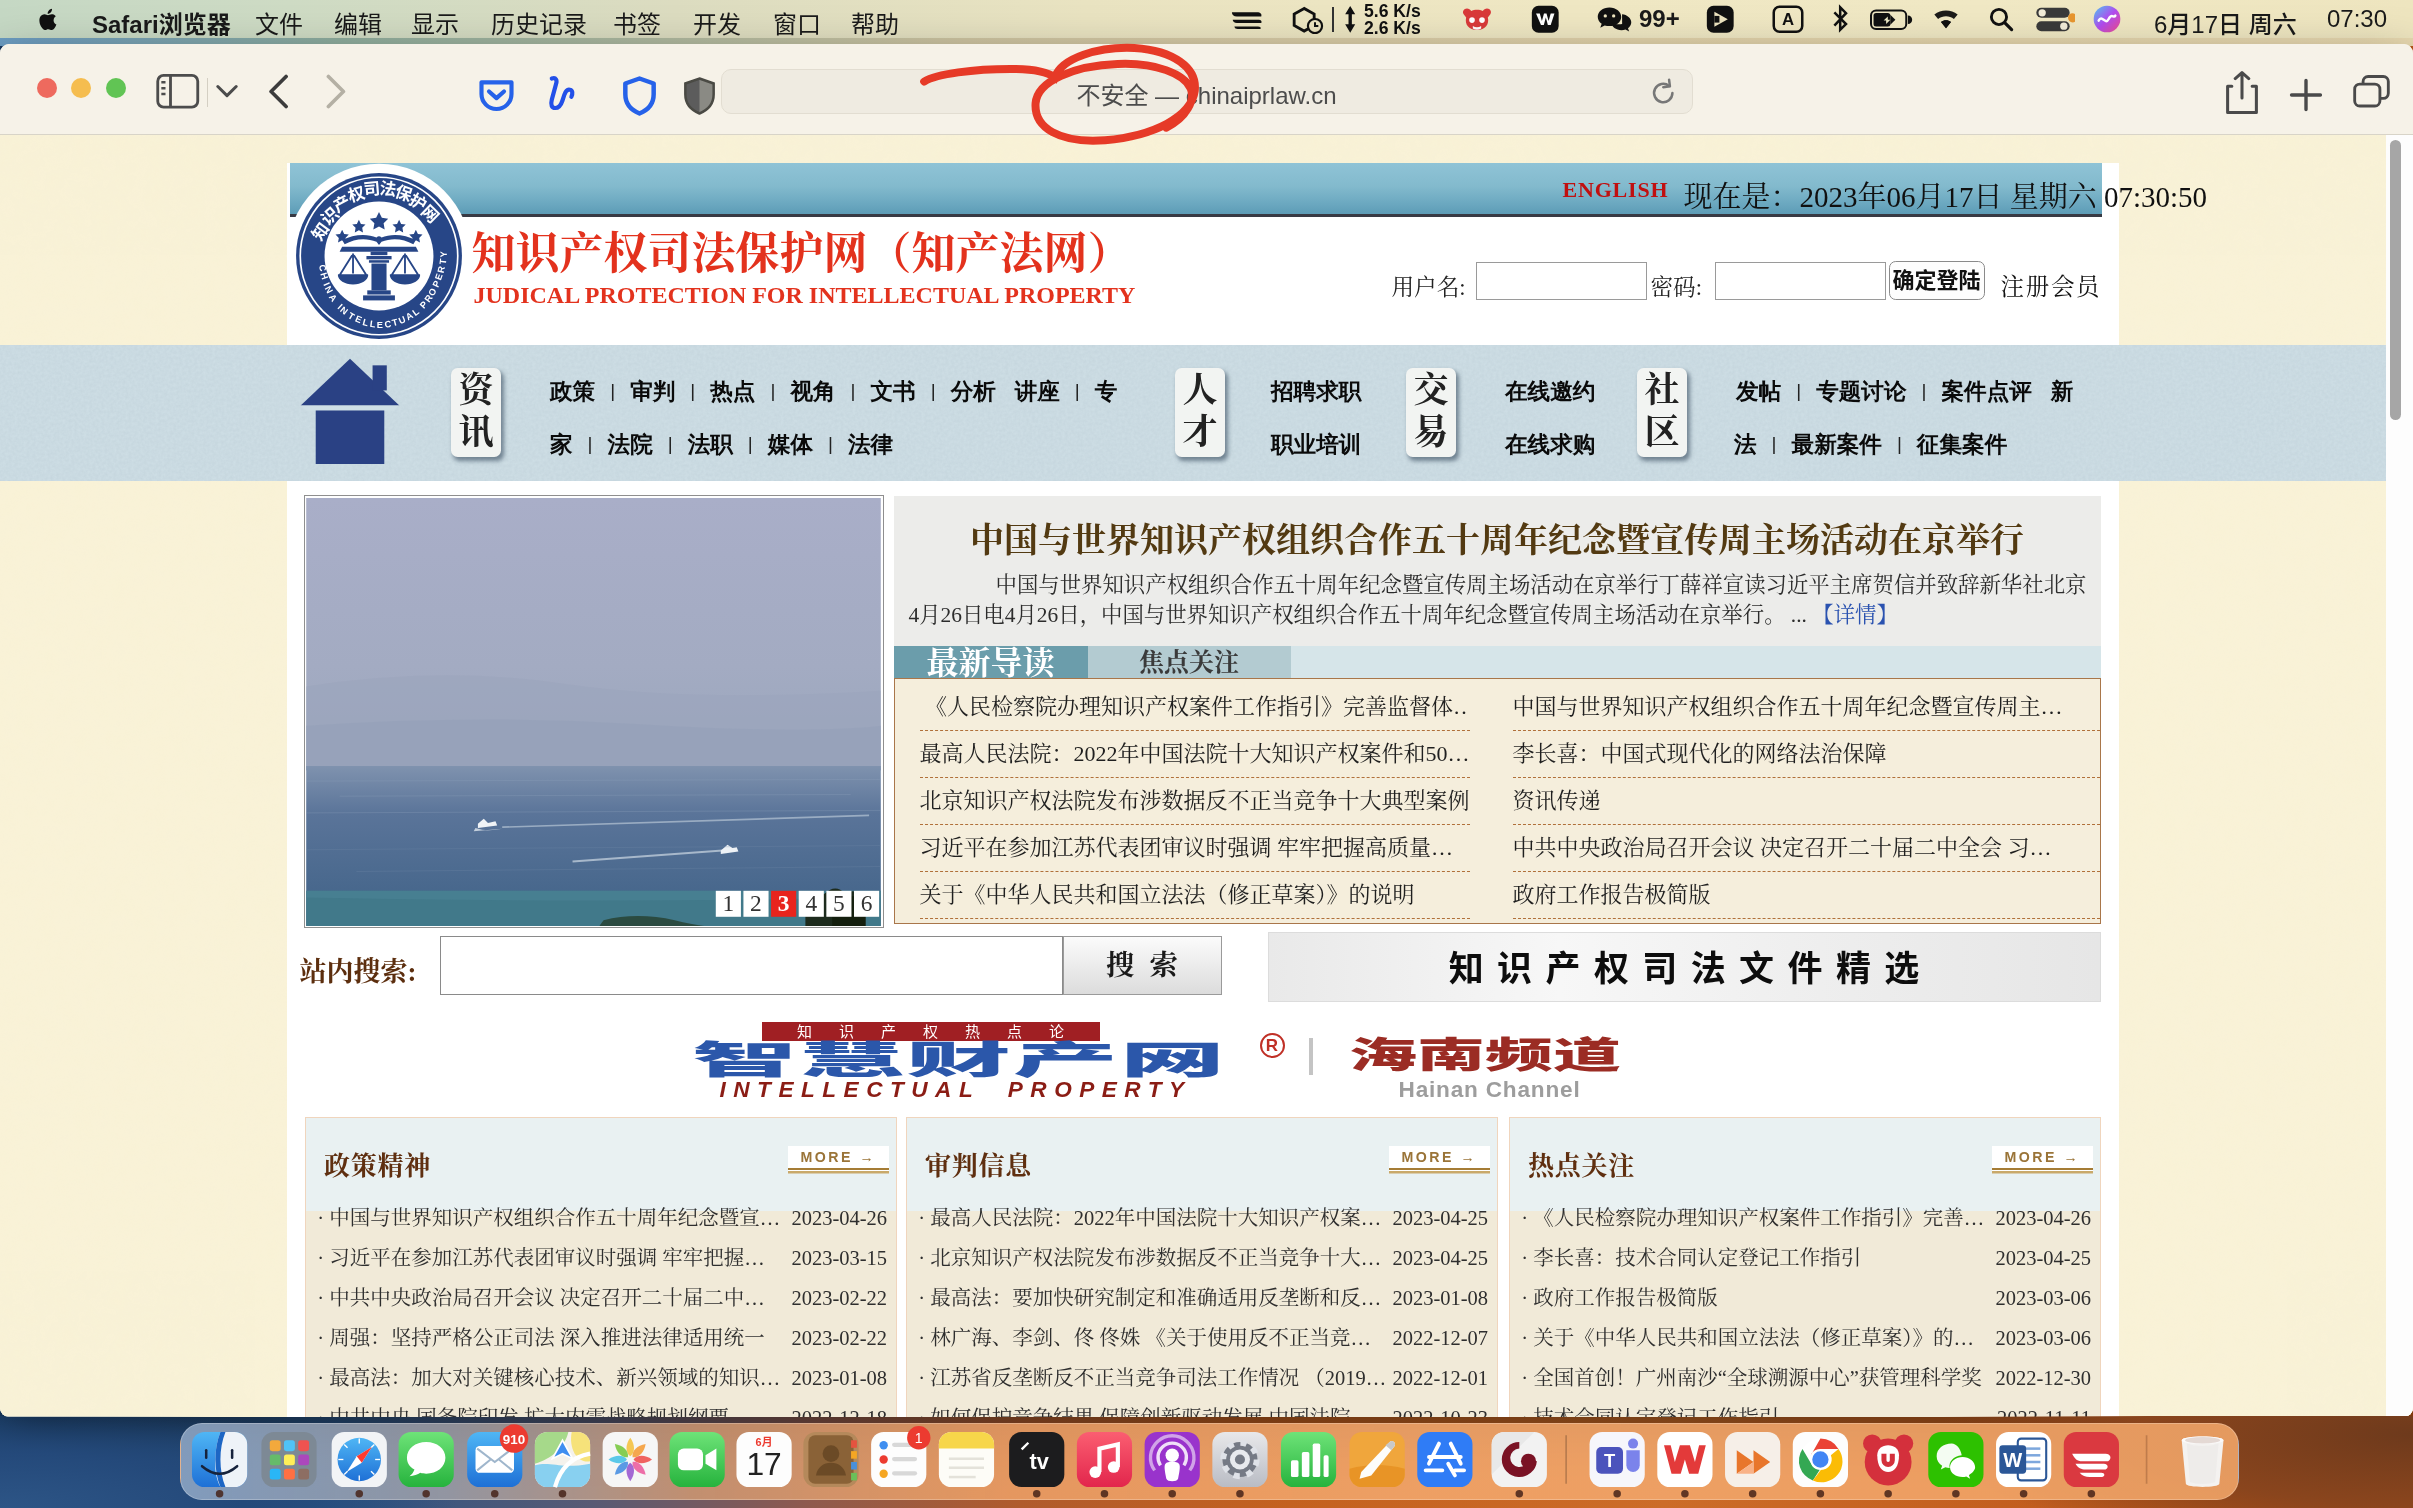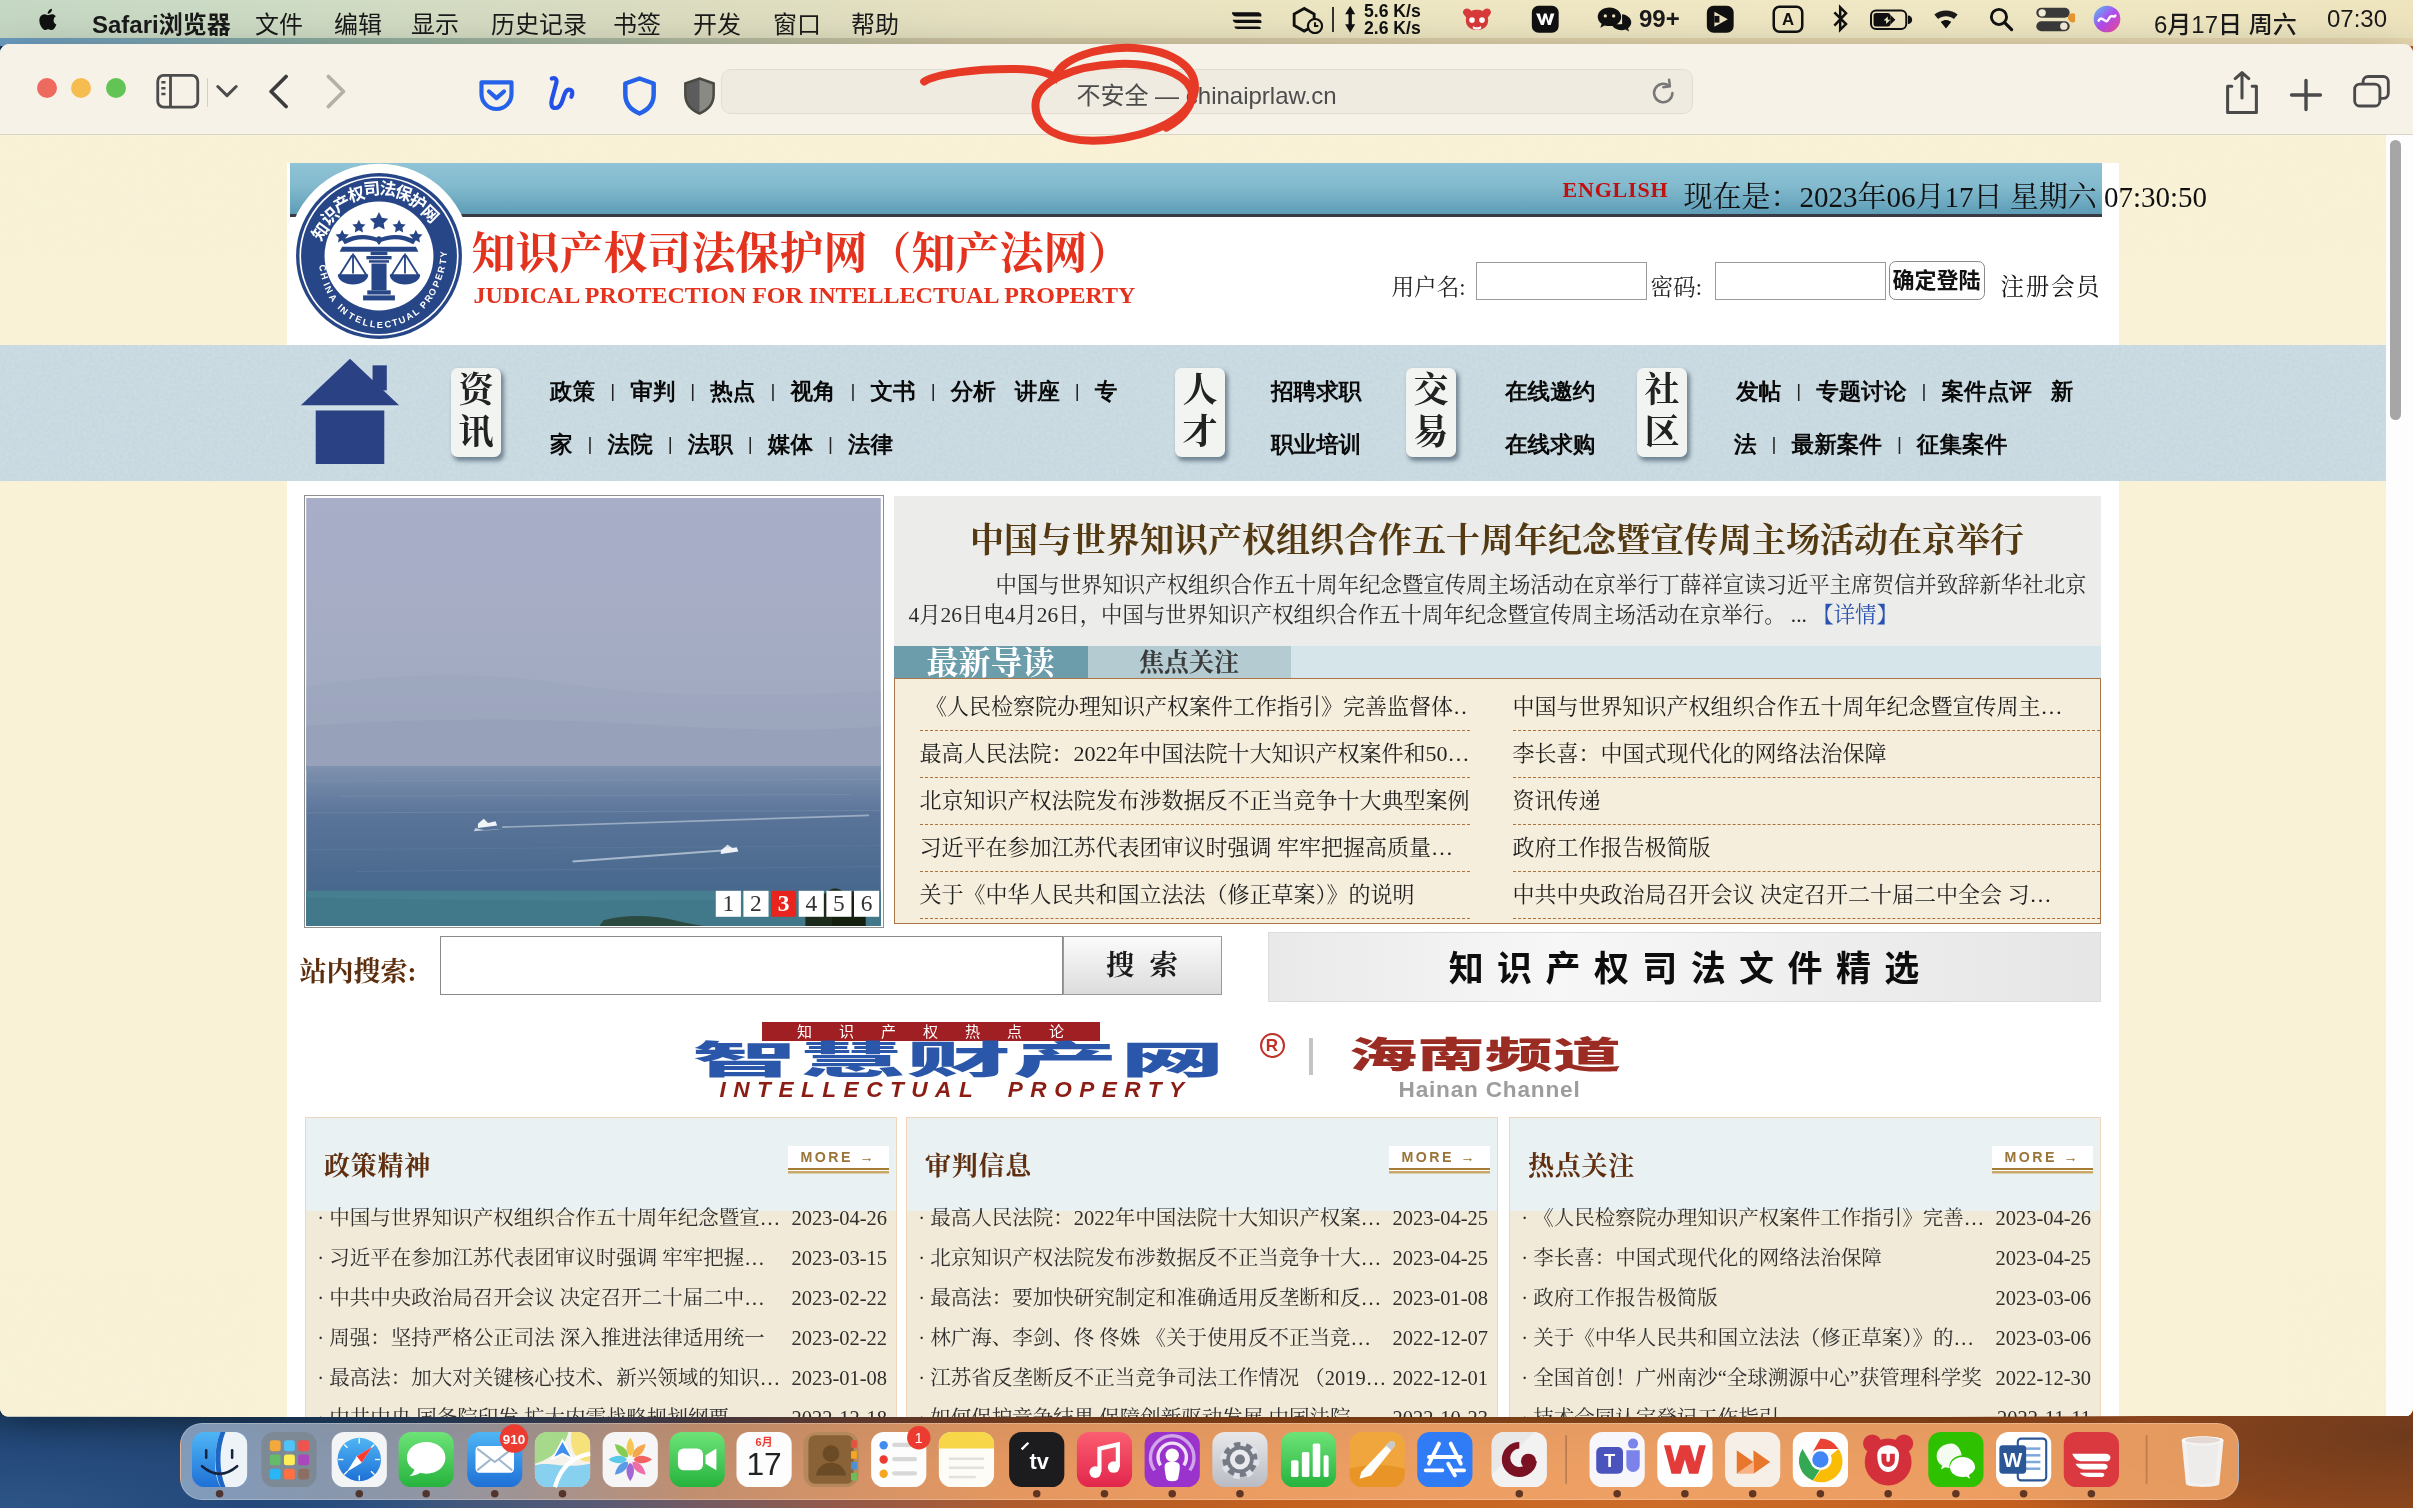--- a/index.html
+++ b/index.html
@@ -409,22 +409,22 @@
         <div class="it">&nbsp;《人民检察院办理知识产权案件工作指引》完善监督体…</div>
         <div class="it">最高人民法院：2022年中国法院十大知识产权案件和50…</div>
         <div class="it">北京知识产权法院发布涉数据反不正当竞争十大典型案例</div>
         <div class="it">习近平在参加江苏代表团审议时强调 牢牢把握高质量…</div>
         <div class="it">关于《中华人民共和国立法法（修正草案）》的说明</div>
       </div>
       <div class="newscol" style="left:618px;width:587px">
         <div class="it">中国与世界知识产权组织合作五十周年纪念暨宣传周主…</div>
         <div class="it">李长喜：中国式现代化的网络法治保障</div>
         <div class="it">资讯传递</div>
+        <div class="it">中共中央政治局召开会议 决定召开二十届二中全会 习…</div>
         <div class="it">政府工作报告极简版</div>
-        <div class="it">中共中央政治局召开会议 决定召开二十届二中全会 习…</div>
       </div>
     </div>
 
     <div class="serif" style="position:absolute;left:292px;top:815px;font-size:27px;font-weight:bold;color:#5c2e0e">站内搜索:</div>
     <div style="position:absolute;left:432px;top:801px;width:623px;height:59px;background:#fff;border:0.8px solid #8a8a8a"></div>
     <div class="serif" style="position:absolute;left:1055px;top:801px;width:159px;height:59px;background:linear-gradient(#fbfbfb,#dcdcdc);border:0.8px solid #9a9a9a;font-size:28.5px;font-weight:bold;color:#1a1a1a;text-align:center;line-height:57px;letter-spacing:15px;text-indent:15px">搜索</div>
     <div style="position:absolute;left:1260px;top:797px;width:833px;height:70px;background:linear-gradient(90deg,#e9e9e9,#f7f7f7 35%,#ededed 70%,#e6e6e6);border:0.8px solid #dcdcdc;text-align:center;font-size:35px;font-weight:bold;color:#0d0d0d;line-height:72px;letter-spacing:13.4px;text-indent:13.4px">知识产权司法文件精选</div>
 
     <div style="position:absolute;left:754px;top:887px;width:338px;height:19px;background:#a01f23;color:#fff;text-align:center;font-size:15px;line-height:19px;letter-spacing:27px;text-indent:27px">知识产权热点论坛</div>
     <div style="position:absolute;left:684px;top:908px;width:251px;height:42px;line-height:37px;font-size:42px;font-weight:900;color:#2b57aa;transform:scale(2.5,0.9);transform-origin:0 0;white-space:nowrap;letter-spacing:0.8px">智慧财产网</div>
@@ -465,21 +465,21 @@
       </div>
     </div>
     <div class="bcol" style="left:1501px">
       <div class="hd">
             <span class="tt">热点关注</span>
             <span class="more">MORE →</span>
             <span class="ml"></span>
           </div>
       <div class="ls">
         <div class="li"><span class="tx">· 《人民检察院办理知识产权案件工作指引》完善…</span><span class="dt">2023-04-26</span></div>
-        <div class="li"><span class="tx">· 李长喜：中国式现代化的网络法治保障</span><span class="dt">2023-04-25</span></div>
+        <div class="li"><span class="tx">· 李长喜：技术合同认定登记工作指引</span><span class="dt">2023-04-25</span></div>
         <div class="li"><span class="tx">· 政府工作报告极简版</span><span class="dt">2023-03-06</span></div>
         <div class="li"><span class="tx">· 关于《中华人民共和国立法法（修正草案）》的…</span><span class="dt">2023-03-06</span></div>
         <div class="li"><span class="tx">· 全国首创！广州南沙“全球溯源中心”获管理科学奖</span><span class="dt">2022-12-30</span></div>
         <div class="li"><span class="tx">· 技术合同认定登记工作指引</span><span class="dt">2022-11-11</span></div>
       </div>
     </div>
 
     <div style="position:absolute;right:-7.5px;top:0;width:27px;height:1282px;background:#fdfdfd"></div>
     <div style="position:absolute;right:4.2px;top:5px;width:11.7px;height:280px;background:#a6a6a6;border-radius:5.9px"></div>
   </div>

